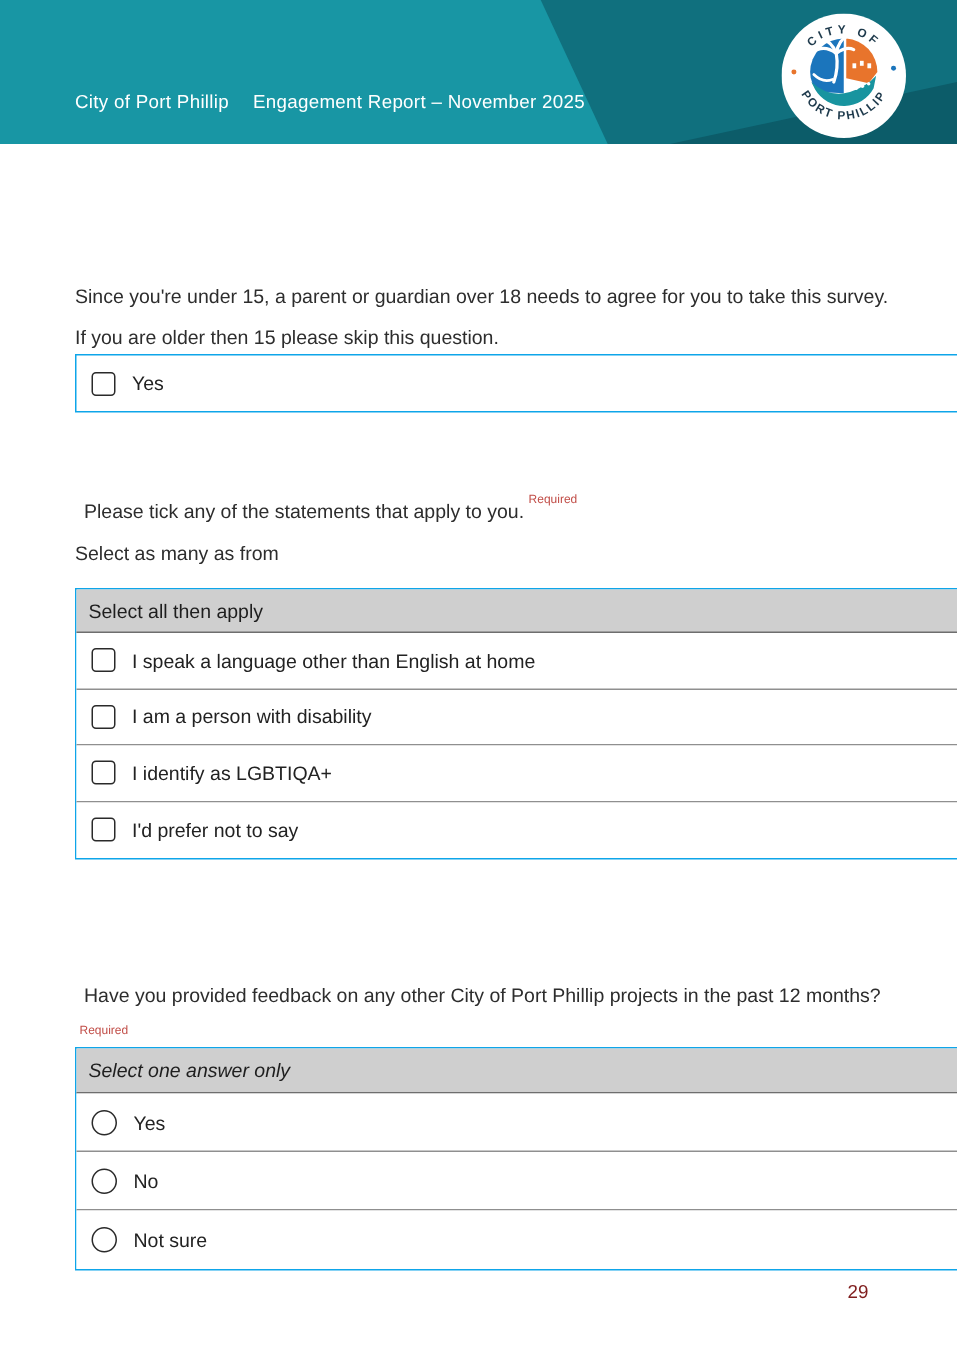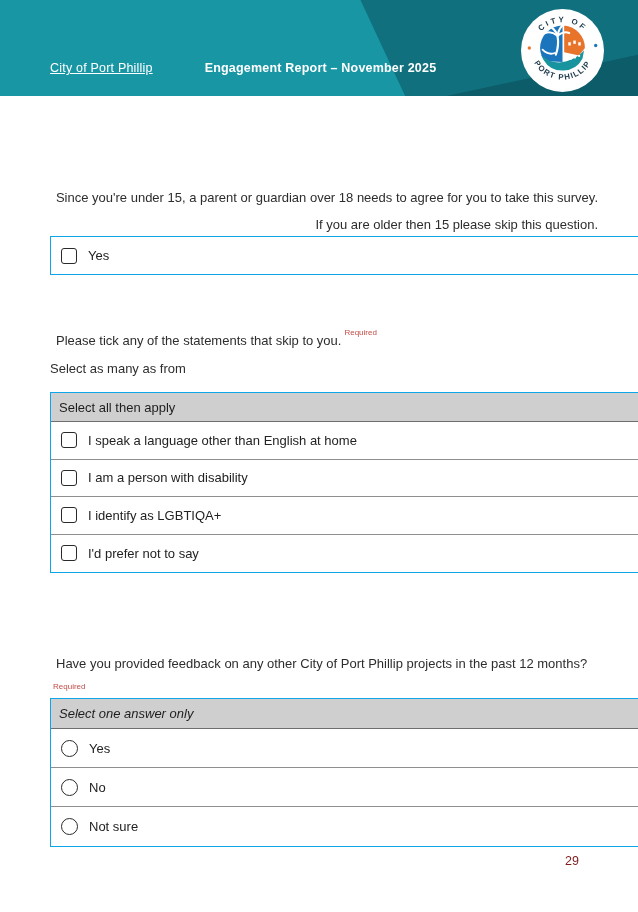--- a/index.html
+++ b/index.html
@@ -11,31 +11,31 @@
   }
 
   
   .header { position:absolute; left:0; top:0; width:638px; height:96px; background:#10707E; }
   .header-light { position:absolute; inset:0; background:#1896A4;
     clip-path:polygon(0 0, 56.5% 0, 63.5% 100%, 0 100%); }
   .header-corner { position:absolute; inset:0; background:#0C5C69;
     clip-path:polygon(70% 100%, 100% 57%, 100% 100%); }
   .header-title { position:absolute; left:50px; top:61px; font-size:12.5px;
     color:#ffffff; letter-spacing:.2px; white-space:nowrap; }
-  .header-title .t-reg { margin-right:4px;text-decoration:underline; }
-  .header-title .t-bold { font-weight:bold;margin-left:48px; }
+  .header-title .t-reg { margin-right:16px; }
+  .header-title .t-bold { font-weight:normal; }
   .logo { position:absolute; left:521px; top:9px; width:83px; height:83px; }
 
   
   .q-title { position:absolute; font-size:13px; color:#2d2d2d; }
   .q-desc  { position:absolute; font-size:13px; color:#2d2d2d; line-height:27px; }
   .req { color:#C14D47; font-size:8px; margin-left:3px; position:relative; top:-5px; }
 
   #q1-title { left:50px; top:155px; width:548px; }
-  #q1-desc  { left:50px; top:184px; width:548px;text-align:right; }
+  #q1-desc  { left:50px; top:184px; width:548px; }
   #q2-title { left:50px; top:333px; width:548px; text-indent:6px; }
   #q2-sub   { left:50px; top:361px; width:548px; font-size:13px; position:absolute; }
   #q3-title { left:50px; top:650px; width:548px; line-height:28px; text-indent:6px; }
 
   
   .answer-box { position:absolute; left:50px; width:636px; border:1px solid #0ea5e9; background:#fff; }
   #q1-box { top:236px; height:39px; display:flex; align-items:center; padding-left:10px; gap:11px; }
   #table1 { top:392px; }
   #table2 { top:698px; }
 
@@ -111,21 +111,21 @@
   </div>
 
   <div class="q-desc" id="q1-desc">Since you're under 15, a parent or guardian over 18 needs to agree for you to take this survey. If you are older then 15 please skip this question.</div>
 
   <div class="answer-box" id="q1-box">
     <span class="cb"></span>
     <span class="opt-label">Yes</span>
   </div>
 
   <div class="q-title" id="q2-title">
-    <span>Please tick any of the statements that skip to you.</span><sup class="req">Required</sup>
+    <span>Please tick any of the statements that apply to you.</span><sup class="req">Required</sup>
   </div>
   <div id="q2-sub">Select as many as from</div>
 
   <div class="answer-box" id="table1">
     <div class="thead">Select all then apply</div>
     <div class="opt-row">
       <span class="cb"></span>
       <span class="opt-label">I speak a language other than English at home</span>
     </div>
     <div class="opt-row">

